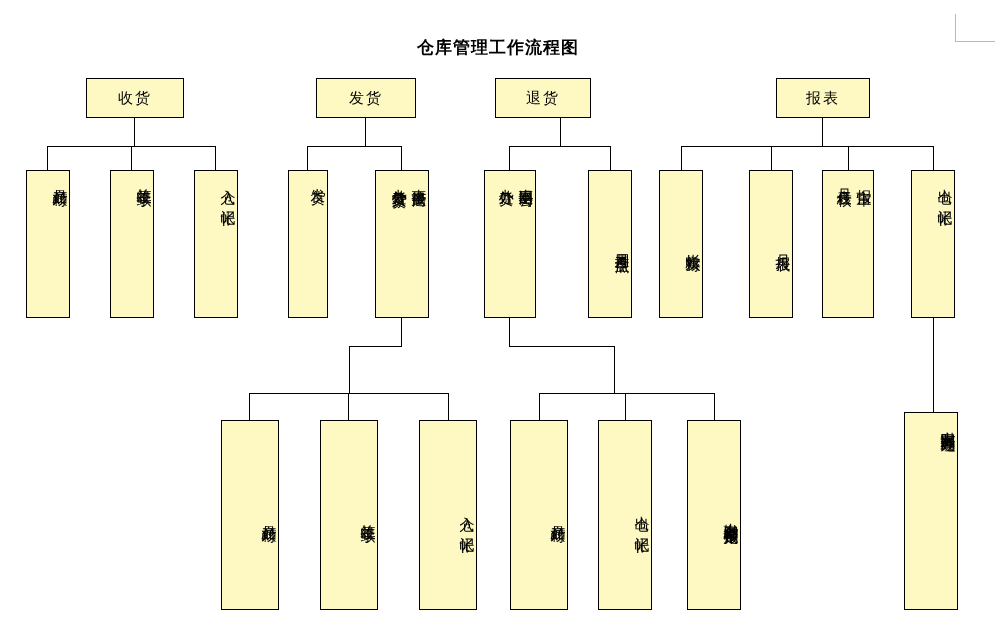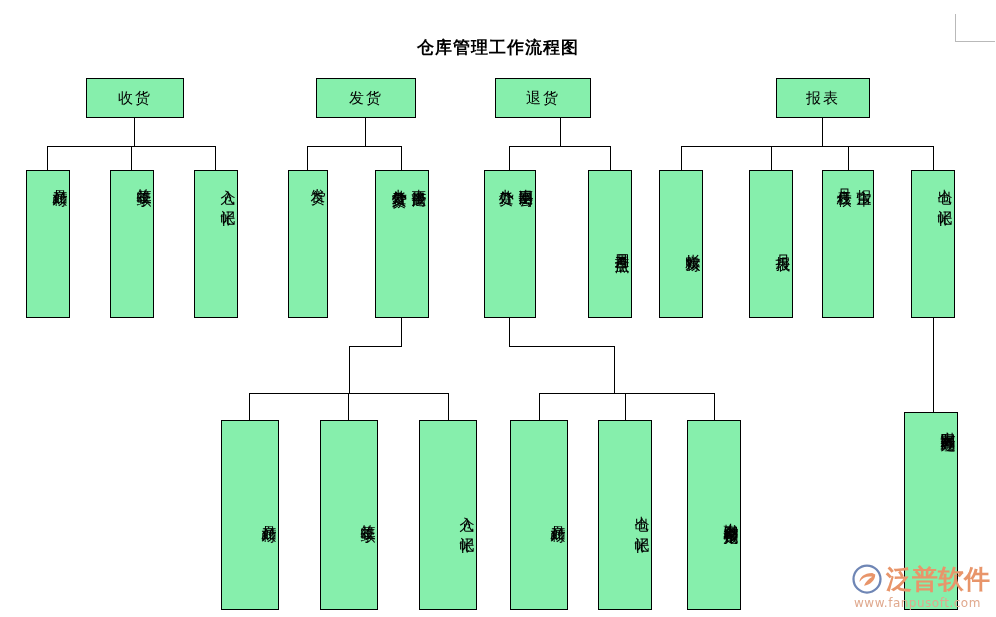--- a/index.html
+++ b/index.html
@@ -35,21 +35,21 @@
     font-weight: bold;
     color: #000000;
     letter-spacing: 1px;
     font-family: "DejaVu Sans", "Liberation Sans", sans-serif;
   }
   
   .node {
     position: absolute;
     box-sizing: border-box;
     border: 1px solid #000000;
-    background: #86efac;
+    background: #fef9c3;
     color: #000000;
     font-size: 14px;
   }
   
   .node.horiz {
     display: flex;
     align-items: center;
     justify-content: center;
   }
   .node.horiz .txt {
@@ -246,22 +246,14 @@
     <span class="vcol">出仓 记帐</span>
   </div>
   <div class="node vert center-v" style="left:687px; top:420px; width:54px; height:190px;">
     <span class="vcol">内勤财务核定报销</span>
   </div>
 
   <div class="node vert" style="left:904px; top:412px; width:54px; height:198px;">
     <span class="vcol">定时寄回内勤处理</span>
   </div>
 
-  <div class="watermark">
-    <svg class="wm-logo" viewBox="0 0 40 40">
-      <path d="M20 2 A18 18 0 1 0 20 38 A18 18 0 1 0 20 2 Z" fill="none" stroke="#6f86b5" stroke-width="3"></path>
-      <path d="M27 12 C16 12 10 18 10 24 C14 18 20 16 27 17 C22 20 18 24 16 29 C24 28 31 22 31 14 Z" fill="#e8956a"></path>
-    </svg>
-    <div class="wm-text">泛普软件</div>
-    <div class="wm-url">www.fanpusoft.com</div>
-  </div>
 
 </div>
 
 </body></html>

